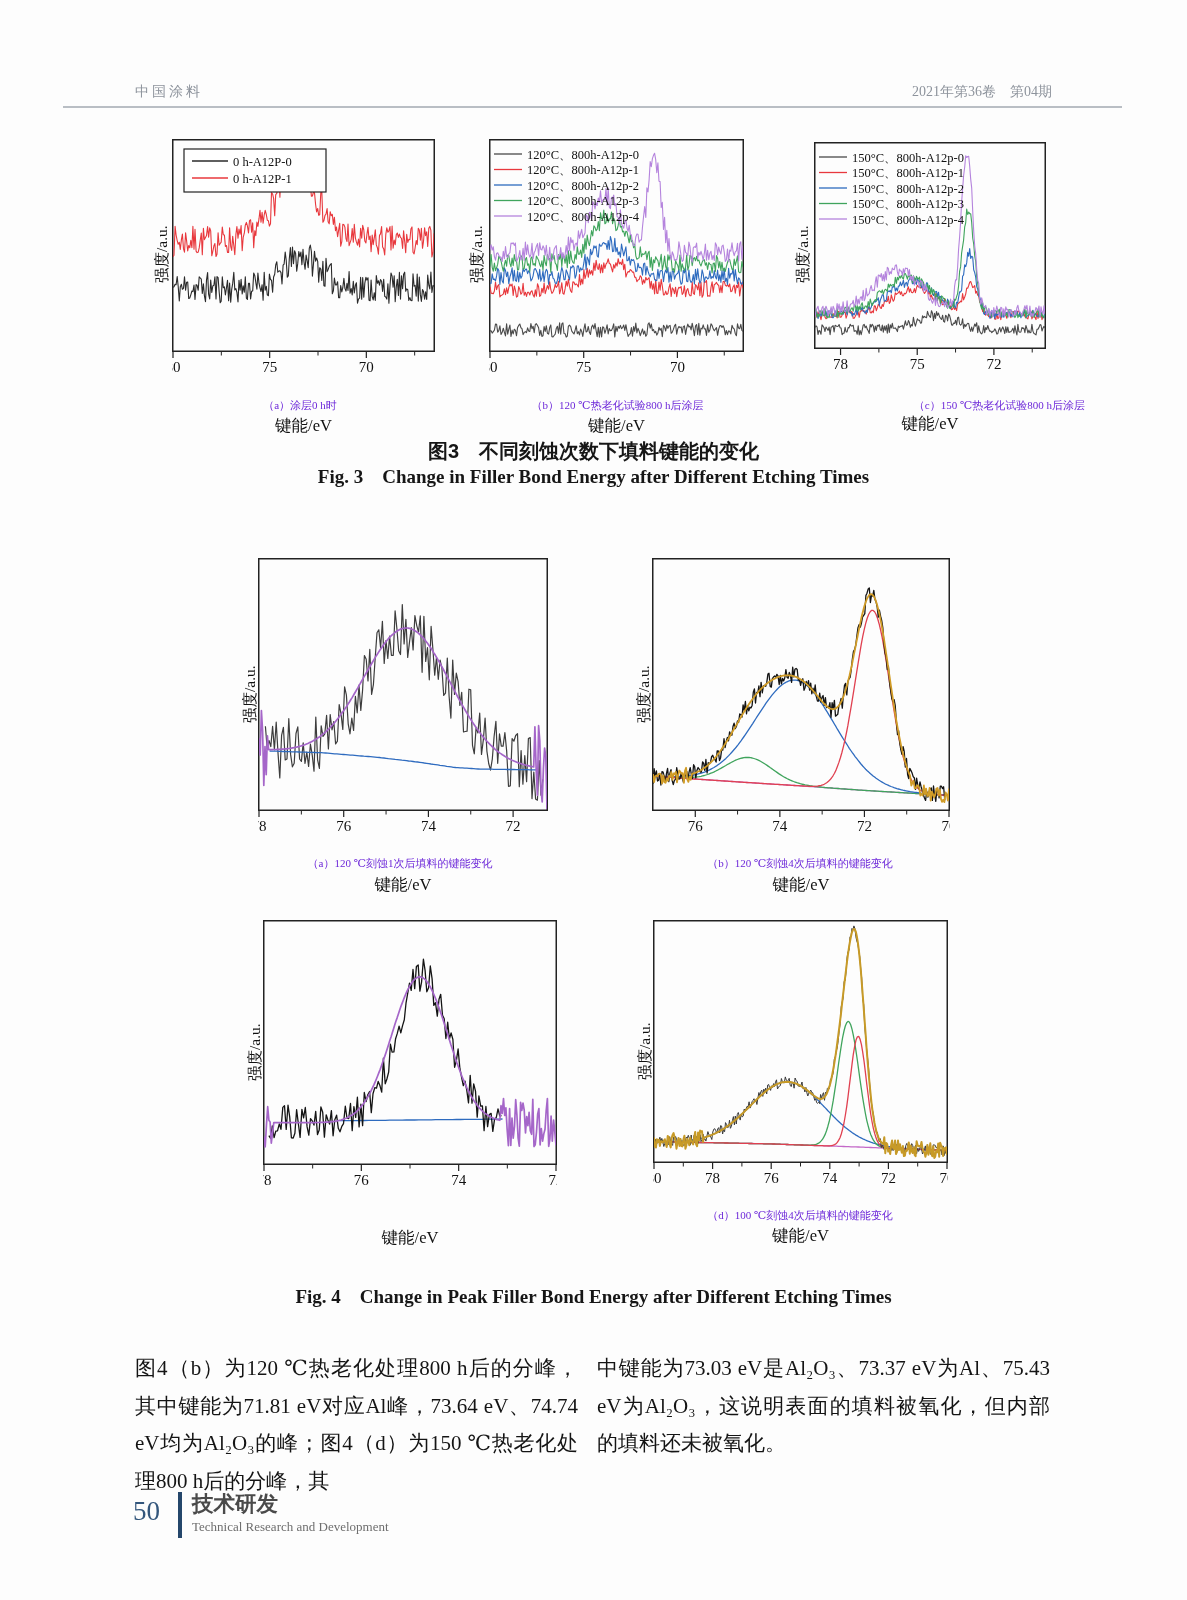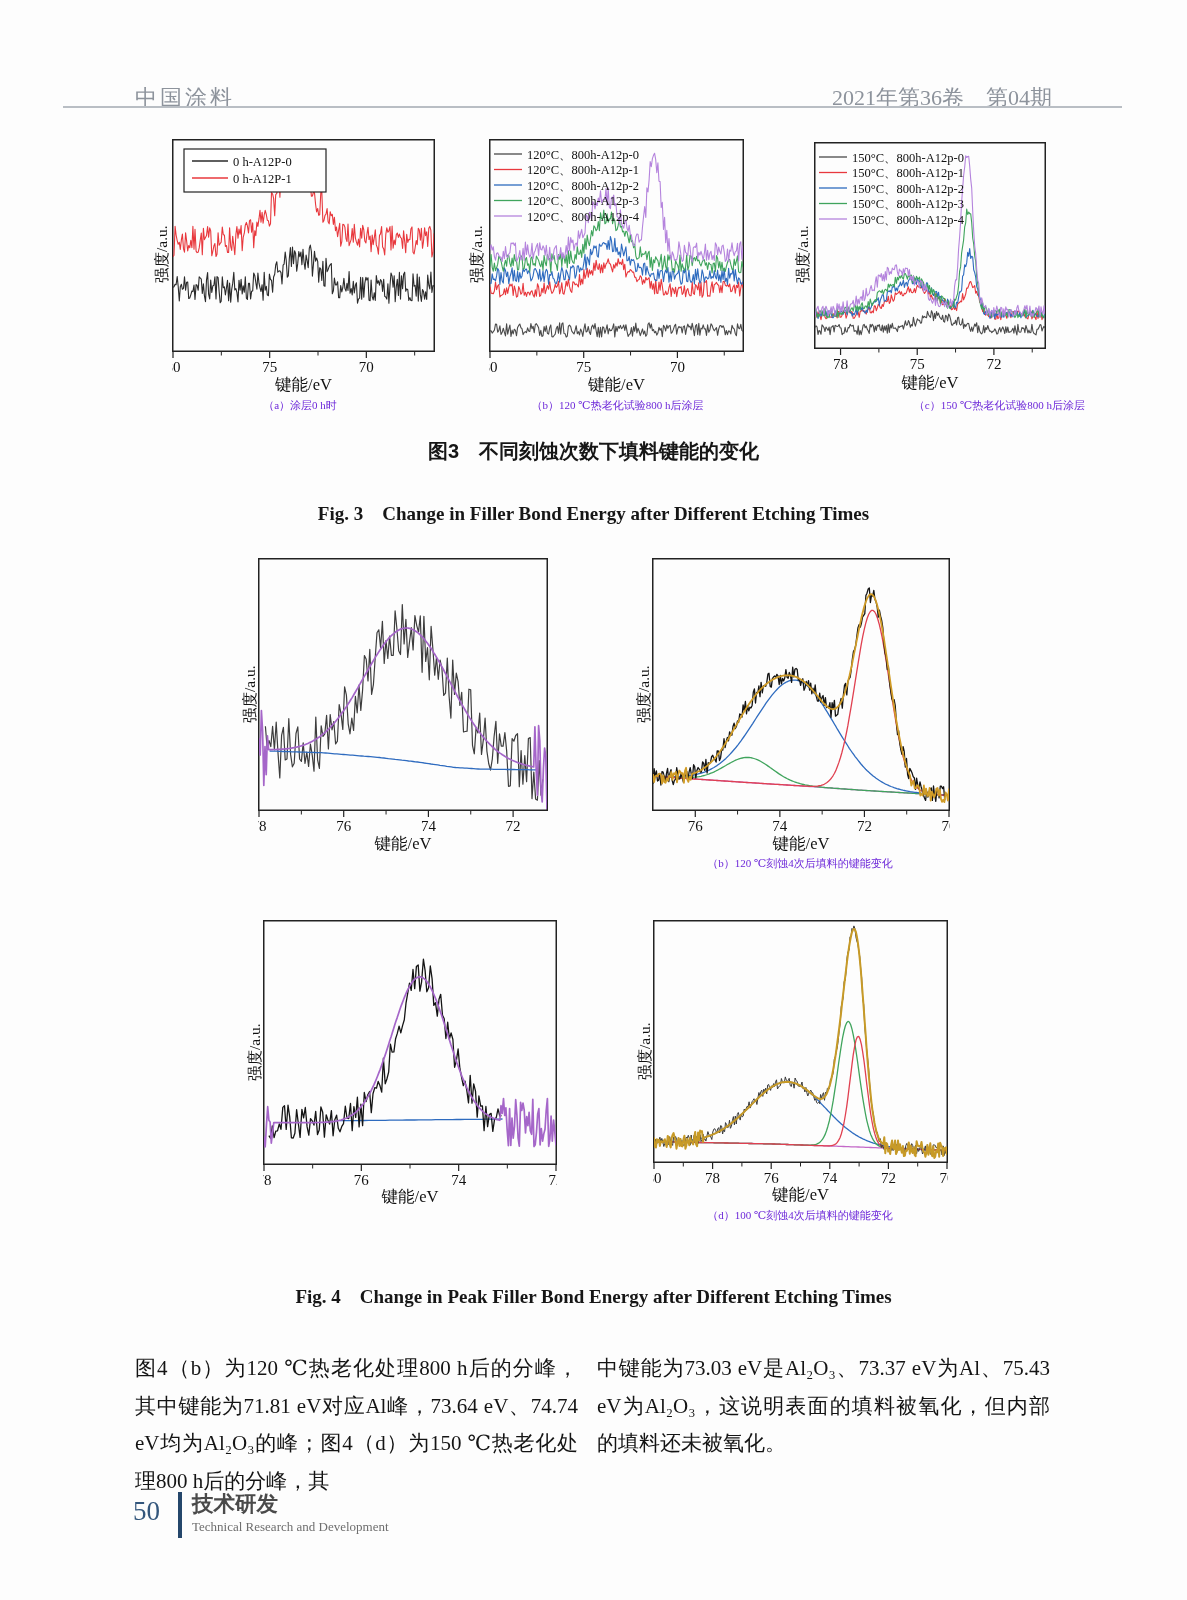--- a/index.html
+++ b/index.html
@@ -1,23 +1,23 @@
 <!DOCTYPE html>
 <html><head>
 <meta charset="utf-8">
 <style>
   html,body{margin:0;padding:0;background:#e8e8e8;}
   .page{position:relative;width:1187px;height:1600px;margin:0 auto;background:#fdfdfd;
         font-family:"Liberation Serif","DejaVu Serif",serif;color:#111;overflow:hidden;}
   .abs{position:absolute;}
-  .hdr{font-size:22px;color:#8d939c;}
+  .hdr{font-size:14px;color:#8d939c;}
   .rule{height:1.5px;background:#b9bec4;}
   .ylab{position:absolute;transform:rotate(-90deg);transform-origin:left top;
         white-space:nowrap;font-size:15.5px;color:#111;}
-  .xlab{text-align:center;font-size:16.5px;color:#111;}
+  .xlab{text-align:center;font-size:16.5px;color:#111;margin-top:41px;}
   .subcap{text-align:center;font-size:11px;color:#6d28d9;}
   .figcap-zh{text-align:center;font-size:20px;font-weight:bold;
              font-family:"Liberation Sans","DejaVu Sans",sans-serif;color:#161616;}
   .figcap-en{text-align:center;font-size:19px;font-weight:bold;color:#161616;}
   .bodycol{font-size:21px;line-height:37.5px;text-align:justify;color:#141414;}
   .pgnum{font-size:27px;color:#33567c;}
   .fbar{width:3.5px;height:46px;background:#24476b;}
   .fsec{font-size:21.5px;font-weight:bold;color:#4a4a4a;
         font-family:"Liberation Sans","DejaVu Sans",sans-serif;}
   .fsecen{font-size:13px;color:#6e6e6e;}
@@ -126,21 +126,21 @@
       <line x1="5" y1="61.5" x2="33" y2="61.5" stroke="#3fa45c" stroke-width="1.3"></line>
       <text x="38" y="66" font-size="12.5" fill="#111" font-family="&quot;Liberation Serif&quot;,&quot;DejaVu Serif&quot;,serif">150°C、800h-A12p-3</text>
       <line x1="5" y1="77" x2="33" y2="77" stroke="#b584dd" stroke-width="1.3"></line>
       <text x="38" y="81.5" font-size="12.5" fill="#111" font-family="&quot;Liberation Serif&quot;,&quot;DejaVu Serif&quot;,serif">150°C、800h-A12p-4</text>
     </svg>
   <div class="ylab" style="left:793px;top:283px;">强度/a.u.</div>
   <div class="abs xlab" style="left:814px;top:372px;width:232px;">键能/eV</div>
   <div class="abs subcap" style="left:780px;top:398px;width:305px;text-align:right;">（c）150 ℃热老化试验800 h后涂层</div>
 
   <div class="abs figcap-zh" style="left:135px;top:438px;width:917px;">图3　不同刻蚀次数下填料键能的变化</div>
-  <div class="abs figcap-en" style="left:135px;top:464px;width:917px;margin-top:37px;">Fig. 3　Change in Filler Bond Energy after Different Etching Times</div>
+  <div class="abs figcap-en" style="left:135px;top:464px;width:917px;">Fig. 3　Change in Filler Bond Energy after Different Etching Times</div>
 
   <svg class="abs" style="left:258px;top:558px;" viewBox="0 0 290 285" width="290" height="285">
       <clipPath id="fig4a-clip">
         <rect x="1" y="1" width="288" height="251"></rect>
       </clipPath>
       <rect x="0.75" y="0.75" width="288.5" height="251.5" fill="none" stroke="#222" stroke-width="1.5"></rect>
       <line x1="43.35294117647061" y1="253" x2="43.35294117647061" y2="256.5" stroke="#222" stroke-width="1"></line>
       <line x1="128.05882352941182" y1="253" x2="128.05882352941182" y2="256.5" stroke="#222" stroke-width="1"></line>
       <line x1="212.764705882353" y1="253" x2="212.764705882353" y2="256.5" stroke="#222" stroke-width="1"></line>
       <line x1="1" y1="253" x2="1" y2="259" stroke="#222" stroke-width="1.2"></line>
@@ -152,20 +152,21 @@
       <line x1="255.11764705882365" y1="253" x2="255.11764705882365" y2="259" stroke="#222" stroke-width="1.2"></line>
       <text x="255.11764705882365" y="273" text-anchor="middle" font-size="15" fill="#111" font-family="&quot;Liberation Serif&quot;,&quot;DejaVu Serif&quot;,serif">72</text>
       <g clip-path="url(#fig4a-clip)">
         <path d="M7.4 168.3L9.2 190.7L11.0 182.5L12.8 188.6L14.6 168.3L16.4 191.8L18.2 164.2L20.0 194.9L21.8 220.0L23.6 177.4L25.4 169.3L27.2 201.9L29.0 201.0L30.8 160.7L32.6 196.4L34.4 208.8L36.2 205.2L38.0 175.5L39.8 168.8L41.6 201.0L43.4 203.4L45.2 184.9L47.0 205.5L48.8 194.1L50.6 208.4L52.4 186.2L54.2 196.8L56.0 213.2L57.8 159.1L59.6 201.8L61.4 210.4L63.2 167.8L65.0 178.5L66.8 175.8L68.6 157.4L70.4 191.0L72.2 156.6L74.0 171.8L75.8 163.5L77.6 186.0L79.4 183.1L81.2 146.6L83.0 155.6L84.8 171.4L86.6 128.9L88.4 137.1L90.2 165.8L92.0 175.8L93.8 160.2L95.6 172.5L97.4 138.4L99.2 154.8L101.0 127.0L102.8 152.5L104.6 131.9L106.4 97.5L108.2 101.3L110.0 123.0L111.8 91.4L113.6 136.4L115.4 126.6L117.2 100.0L119.0 74.7L120.8 71.8L122.6 89.7L124.4 63.4L126.2 105.4L128.0 82.5L129.8 100.5L131.6 78.1L133.4 97.3L135.3 97.3L137.1 52.8L138.9 70.7L140.7 92.8L142.5 96.5L144.3 46.5L146.1 85.9L147.9 61.4L149.7 99.5L151.5 84.1L153.3 69.7L155.1 91.9L156.9 57.5L158.7 67.3L160.5 74.2L162.3 57.9L164.1 114.3L165.9 58.3L167.7 103.4L169.5 89.7L171.3 121.8L173.1 68.4L174.9 91.3L176.7 117.2L178.5 99.2L180.3 121.3L182.1 102.1L183.9 110.2L185.7 137.4L187.5 135.1L189.3 100.0L191.1 138.3L192.9 160.1L194.7 102.1L196.5 136.4L198.3 115.0L200.1 123.6L201.9 147.4L203.7 134.4L205.5 174.0L207.3 173.5L209.1 173.2L210.9 131.2L212.7 131.8L214.5 187.3L216.3 195.8L218.1 169.4L219.9 175.0L221.7 155.1L223.5 196.4L225.3 182.1L227.1 160.1L228.9 193.1L230.7 205.5L232.5 212.1L234.3 201.2L236.1 178.5L237.9 163.3L239.7 205.3L241.5 175.8L243.3 188.1L245.1 188.2L246.9 174.7L248.7 193.4L250.5 228.3L252.3 227.8L254.1 180.6L255.9 183.2L257.7 177.5L259.5 175.6L261.3 228.7L263.1 192.6L264.9 226.2L266.8 197.7L268.6 223.6L270.4 180.5L272.2 179.6L274.0 240.6L275.8 214.1L277.6 241.1L279.4 242.2L281.2 202.5L283.0 237.1L284.8 221.4" fill="none" stroke="#3d3d3d" stroke-width="1.2" stroke-linejoin="round"></path>
         <path d="M11.6 193.0L13.8 193.1L16.1 193.2L18.3 193.2L20.6 193.3L22.8 193.4L25.0 193.5L27.3 193.5L29.5 193.6L31.8 193.7L34.0 193.8L36.3 193.8L38.5 193.9L40.7 194.0L43.0 194.1L45.2 194.1L47.5 194.2L49.7 194.3L51.9 194.4L54.2 194.4L56.4 194.5L58.7 194.6L60.9 194.7L63.2 194.7L65.4 194.8L67.6 195.0L69.9 195.2L72.1 195.4L74.4 195.6L76.6 195.8L78.9 195.9L81.1 196.1L83.3 196.3L85.6 196.5L87.8 196.7L90.1 196.9L92.3 197.1L94.6 197.2L96.8 197.4L99.0 197.6L101.3 197.8L103.5 198.0L105.8 198.2L108.0 198.3L110.2 198.5L112.5 198.7L114.7 198.9L117.0 199.1L119.2 199.3L121.5 199.5L123.7 199.8L125.9 200.0L128.2 200.3L130.4 200.6L132.7 200.8L134.9 201.1L137.2 201.4L139.4 201.6L141.6 201.9L143.9 202.2L146.1 202.4L148.4 202.7L150.6 203.0L152.8 203.2L155.1 203.5L157.3 203.8L159.6 204.0L161.8 204.3L164.1 204.6L166.3 205.0L168.5 205.3L170.8 205.6L173.0 206.0L175.3 206.3L177.5 206.6L179.8 206.9L182.0 207.3L184.2 207.6L186.5 207.9L188.7 208.3L191.0 208.6L193.2 208.9L195.4 209.3L197.7 209.5L199.9 209.6L202.2 209.8L204.4 209.9L206.7 210.1L208.9 210.2L211.1 210.4L213.4 210.5L215.6 210.7L217.9 210.9L220.1 211.0L222.4 211.1L224.6 211.1L226.8 211.2L229.1 211.2L231.3 211.2L233.6 211.2L235.8 211.3L238.1 211.3L240.3 211.3L242.5 211.4L244.8 211.4L247.0 211.4L249.3 211.5L251.5 211.5L253.7 211.5L256.0 211.5L258.2 211.6L260.5 211.6L262.7 211.6L265.0 211.7L267.2 211.7L269.4 211.7L271.7 211.8L273.9 211.8L276.2 211.8L278.4 211.8" fill="none" stroke="#2e6bbf" stroke-width="1.3" stroke-linejoin="round"></path>
         <path d="M1.0 180.2L2.2 197.1L3.4 152.5L4.6 172.8L5.8 227.4L7.0 188.6L8.2 216.6L9.4 177.8L10.6 191.6L11.8 191.6L13.1 191.6L14.3 191.6L15.5 191.5L16.7 191.5L17.9 191.5L19.1 191.4L20.3 191.4L21.5 191.3L22.7 191.3L23.9 191.2L25.1 191.1L26.3 191.0L27.5 190.9L28.7 190.8L29.9 190.6L31.1 190.5L32.3 190.3L33.5 190.1L34.7 189.9L35.9 189.7L37.2 189.4L38.4 189.2L39.6 188.9L40.8 188.6L42.0 188.2L43.2 187.9L44.4 187.5L45.6 187.1L46.8 186.7L48.0 186.2L49.2 185.7L50.4 185.2L51.6 184.6L52.8 184.1L54.0 183.4L55.2 182.8L56.4 182.1L57.6 181.4L58.8 180.6L60.0 179.8L61.3 179.0L62.5 178.1L63.7 177.2L64.9 176.2L66.1 175.2L67.3 174.2L68.5 173.1L69.7 171.9L70.9 170.8L72.1 169.5L73.3 168.3L74.5 167.0L75.7 165.6L76.9 164.2L78.1 162.7L79.3 161.2L80.5 159.7L81.7 158.1L82.9 156.5L84.1 154.8L85.4 153.1L86.6 151.3L87.8 149.6L89.0 147.7L90.2 145.9L91.4 144.0L92.6 142.0L93.8 140.1L95.0 138.1L96.2 136.0L97.4 134.0L98.6 131.9L99.8 129.9L101.0 127.7L102.2 125.6L103.4 123.5L104.6 121.4L105.8 119.2L107.0 117.1L108.2 115.0L109.5 112.8L110.7 110.7L111.9 108.6L113.1 106.5L114.3 104.5L115.5 102.4L116.7 100.4L117.9 98.4L119.1 96.5L120.3 94.6L121.5 92.7L122.7 90.9L123.9 89.2L125.1 87.5L126.3 85.8L127.5 84.2L128.7 82.7L129.9 81.3L131.1 79.9L132.3 78.6L133.6 77.4L134.8 76.3L136.0 75.3L137.2 74.3L138.4 73.4L139.6 72.7L140.8 72.0L142.0 71.4L143.2 70.9L144.4 70.6L145.6 70.3L146.8 70.1L148.0 70.0L149.2 70.0L150.4 70.2L151.6 70.4L152.8 70.8L154.0 71.2L155.2 71.8L156.4 72.4L157.7 73.2L158.9 74.0L160.1 74.9L161.3 76.0L162.5 77.1L163.7 78.3L164.9 79.6L166.1 81.0L167.3 82.4L168.5 84.0L169.7 85.6L170.9 87.2L172.1 89.0L173.3 90.8L174.5 92.6L175.7 94.6L176.9 96.5L178.1 98.6L179.3 100.6L180.5 102.8L181.8 104.9L183.0 107.1L184.2 109.3L185.4 111.5L186.6 113.8L187.8 116.1L189.0 118.3L190.2 120.6L191.4 122.9L192.6 125.2L193.8 127.6L195.0 129.9L196.2 132.2L197.4 134.4L198.6 136.7L199.8 139.0L201.0 141.2L202.2 143.4L203.4 145.6L204.6 147.8L205.9 149.9L207.1 152.0L208.3 154.1L209.5 156.1L210.7 158.1L211.9 160.1L213.1 162.0L214.3 163.9L215.5 165.7L216.7 167.5L217.9 169.3L219.1 171.0L220.3 172.6L221.5 174.3L222.7 175.8L223.9 177.4L225.1 178.9L226.3 180.3L227.5 181.7L228.7 183.0L230.0 184.4L231.2 185.6L232.4 186.8L233.6 188.0L234.8 189.1L236.0 190.2L237.2 191.3L238.4 192.3L239.6 193.3L240.8 194.2L242.0 195.1L243.2 195.9L244.4 196.8L245.6 197.5L246.8 198.3L248.0 199.0L249.2 199.7L250.4 200.4L251.6 201.0L252.8 201.6L254.1 202.2L255.3 202.7L256.5 203.2L257.7 203.7L258.9 204.2L260.1 204.7L261.3 205.1L262.5 205.5L263.7 205.9L264.9 206.3L266.1 206.6L267.3 207.0L268.5 207.3L269.7 207.6L270.9 207.9L272.1 208.2L273.3 208.5L274.5 208.7L275.7 209.0L276.9 168.9L278.2 212.5L279.4 237.3L280.6 167.7L281.8 182.9L283.0 231.6L284.2 243.9L285.4 210.6L286.6 190.2L287.8 198.8L289.0 251.0" fill="none" stroke="#a566c9" stroke-width="1.7" stroke-linejoin="round"></path>
       </g>
     </svg>
   <div class="ylab" style="left:240px;top:723px;">强度/a.u.</div>
   <div class="abs xlab" style="left:258px;top:833px;width:290px;">键能/eV</div>
+  <div class="abs subcap" style="left:185px;top:856px;width:430px;">（a）120 ℃刻蚀1次后填料的键能变化</div>
 
   <svg class="abs" style="left:652px;top:558px;" viewBox="0 0 298 285" width="298" height="285">
       <clipPath id="fig4b-clip">
         <rect x="1" y="1" width="296" height="251"></rect>
       </clipPath>
       <rect x="0.75" y="0.75" width="296.5" height="251.5" fill="none" stroke="#222" stroke-width="1.5"></rect>
       <line x1="85.57142857142857" y1="253" x2="85.57142857142857" y2="256.5" stroke="#222" stroke-width="1"></line>
       <line x1="170.14285714285714" y1="253" x2="170.14285714285714" y2="256.5" stroke="#222" stroke-width="1"></line>
       <line x1="254.7142857142857" y1="253" x2="254.7142857142857" y2="256.5" stroke="#222" stroke-width="1"></line>
       <line x1="43.285714285714285" y1="253" x2="43.285714285714285" y2="259" stroke="#222" stroke-width="1.2"></line>

